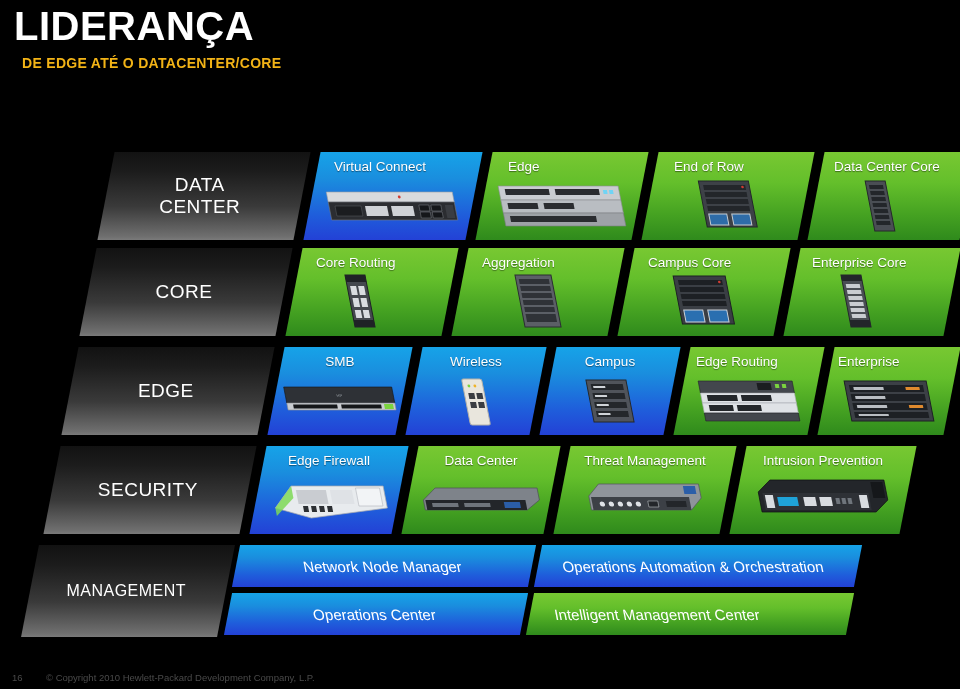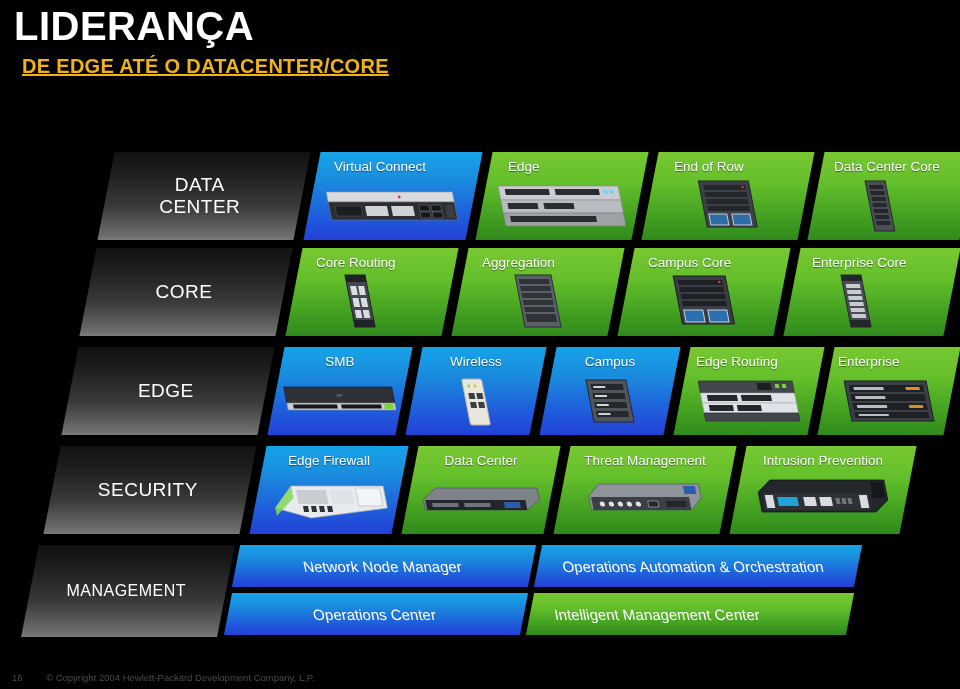--- a/index.html
+++ b/index.html
@@ -20,27 +20,26 @@
   #title-block { position: absolute; left: 0; top: 0; width: 768px; }
   #main-title {
     font-size: 40px;
     font-weight: bold;
     color: #ffffff;
     letter-spacing: 0.5px;
     padding: 6px 0 0 14px;
     line-height: 1.0;
   }
   #sub-title {
-    font-size: 20px;
+    font-size: 14px;
     font-weight: bold;
     color: #f2b316;
     letter-spacing: 0.3px;
     padding: 10px 0 0 22px;
     line-height: 1.0;
-    text-decoration: underline;
   }
 
   
   #diagram { position: absolute; left: 0; top: 0; width: 960px; height: 689px; }
 
   .band { position: absolute; }
 
   .cell {
     position: absolute;
     transform: skewX(-11deg);
@@ -511,14 +510,14 @@
     <div class="cell green" style="left:530px; top:593px; width:320px; height:42px;">
       <div class="cell-inner">
         <div class="mgmt-label left">Intelligent Management Center</div>
       </div>
     </div>
   </div>
 
 </div>
 
 <div id="footer">
-  <span id="page-number">16</span><span id="copyright">© Copyright 2004 Hewlett-Packard Development Company, L.P.</span>
+  <span id="page-number">16</span><span id="copyright">© Copyright 2010 Hewlett-Packard Development Company, L.P.</span>
 </div>
 
 </body></html>

